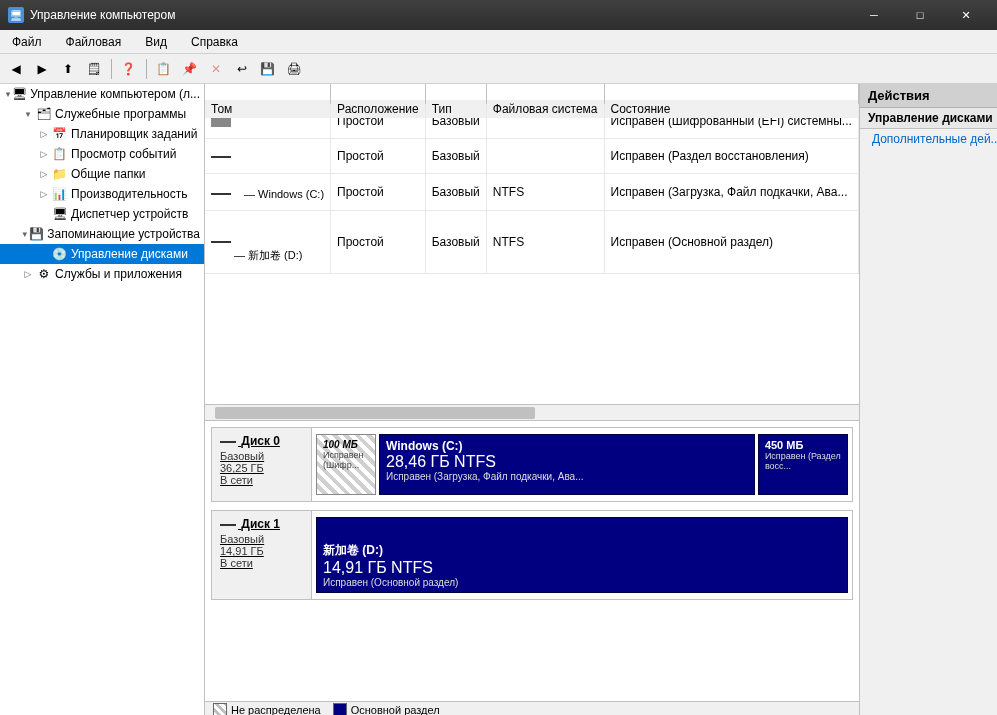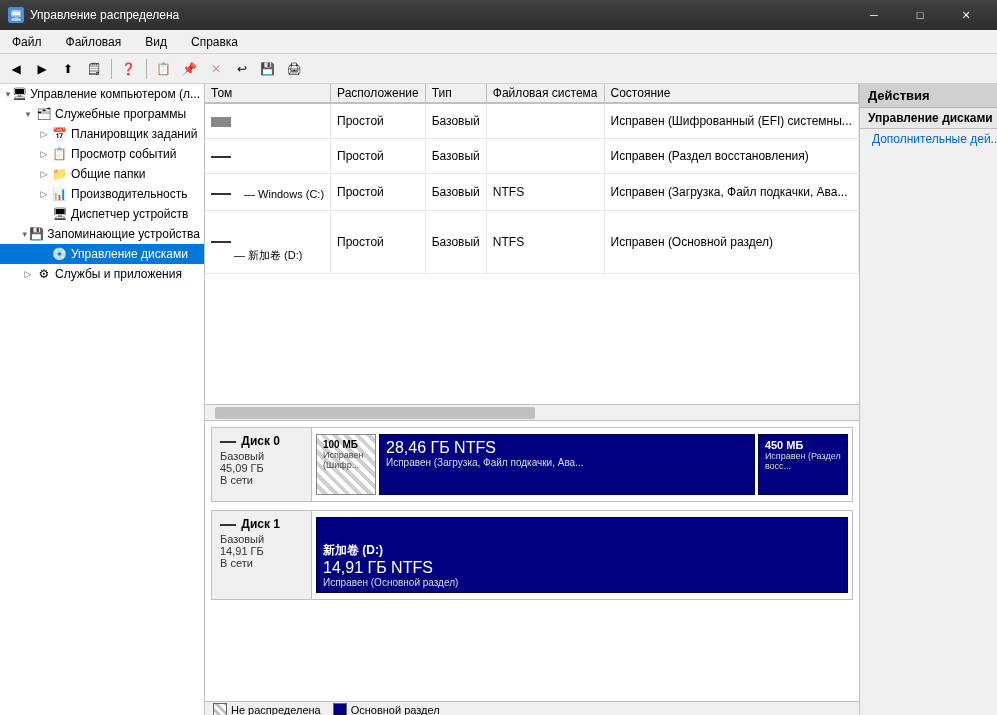--- a/index.html
+++ b/index.html
@@ -172,21 +172,21 @@
     }
     .disk-table th {
       background: #f0f0f0;
       border-right: 1px solid #c0c0c0;
       border-bottom: 2px solid #c0c0c0;
       padding: 2px 6px;
       text-align: left;
       font-weight: normal;
       font-size: 12px;
       position: sticky;
-      top: 0;
+      top: 16px;
       cursor: pointer;
       white-space: nowrap;
       user-select: none;
     }
     .disk-table td {
       border-right: 1px solid #e8e8e8;
       border-bottom: 1px solid #e8e8e8;
       padding: 10px 6px;
       font-size: 12px;
       white-space: nowrap;
@@ -225,20 +225,21 @@
     }
     .disk-info {
       width: 100px;
       min-width: 100px;
       background: #f0f0f0;
       border-right: 1px solid #c0c0c0;
       padding: 6px 8px;
       display: flex;
       flex-direction: column;
       justify-content: flex-start;
+      text-decoration: underline;
     }
     .disk-info-name {
       font-weight: bold;
       font-size: 12px;
       margin-bottom: 2px;
     }
     .disk-info-detail {
       font-size: 11px;
       color: #333;
     }
@@ -276,21 +277,21 @@
     .partition-name {
       font-weight: bold;
       font-size: 12px;
       color: #fff;
     }
     .partition-name-dark { color: #000; }
     .partition-size {
       font-size: 16px;
       color: #fff;
     }
-    .partition-size-dark { color: #000; }
+    .partition-size-dark { color: #000; font-style: italic; }
     .partition-status {
       font-size: 10px;
       color: #ddd;
     }
     .partition-status-dark { color: #444; }
 
     
     .legend-bar {
       height: 16px;
       background: #f0f0f0;
@@ -366,21 +367,21 @@
       background: #d0d0d0;
       cursor: col-resize;
     }
   </style>
 </head>
 <body>
 
 <div class="title-bar">
   <div class="title-bar-left">
     <div class="title-bar-icon">🖥</div>
-    <span class="title-bar-text">Управление распределена</span>
+    <span class="title-bar-text">Управление компьютером</span>
   </div>
   <div class="title-bar-controls">
     <div class="title-bar-btn">─</div>
     <div class="title-bar-btn">□</div>
     <div class="title-bar-btn close">✕</div>
   </div>
 </div>
 
 <div class="menu-bar">
   <div class="menu-item">Файл</div>
@@ -529,32 +530,33 @@
 
     <div class="disk-vis-area">
 
       <div class="disk-row">
         <div class="disk-info">
           <div class="disk-info-name">
             <span style="display:inline-block;width:16px;height:2px;background:#333;vertical-align:middle;margin-right:2px;"></span>
             <span>Диск 0</span>
           </div>
           <div class="disk-info-detail">Базовый</div>
-          <div class="disk-info-detail">45,09 ГБ</div>
+          <div class="disk-info-detail">36,25 ГБ</div>
           <div class="disk-info-detail">В сети</div>
         </div>
         <div class="disk-partitions">
 
           <div class="partition partition-striped" style="width:60px;min-width:60px;">
             <div class="partition-name-dark" style="font-size:10px;"></div>
             <div class="partition-size-dark" style="font-size:10px;font-weight:bold;">100 МБ</div>
             <div class="partition-status-dark" style="font-size:9px;">Исправен (Шифр...</div>
           </div>
 
           <div class="partition partition-navy" style="flex:1;">
+            <div class="partition-name" style="font-size:12px;font-weight:bold;">Windows  (C:)</div>
             <div class="partition-size">28,46 ГБ NTFS</div>
             <div class="partition-status" style="font-size:10px;">Исправен (Загрузка, Файл подкачки, Ава...</div>
           </div>
 
           <div class="partition partition-navy" style="width:90px;min-width:90px;">
             <div class="partition-size" style="font-size:11px;font-weight:bold;">450 МБ</div>
             <div class="partition-status" style="font-size:9px;">Исправен (Раздел восс...</div>
           </div>
         </div>
       </div>

